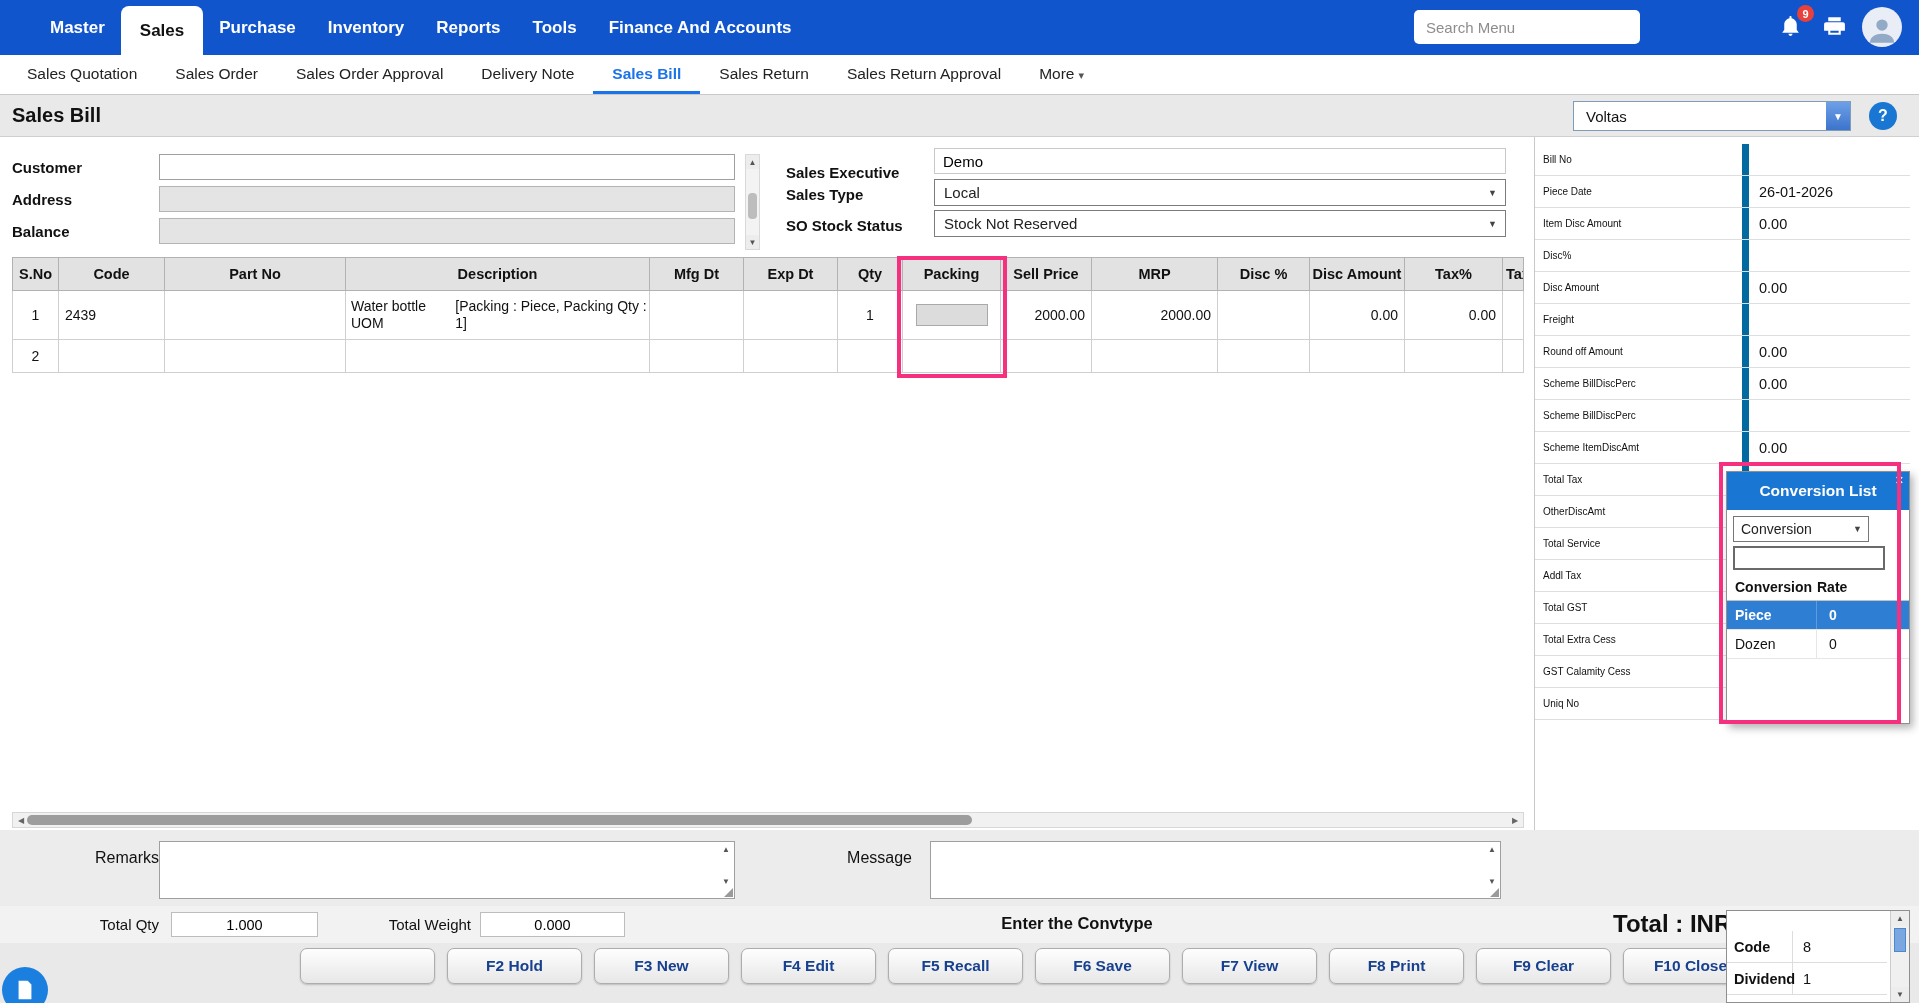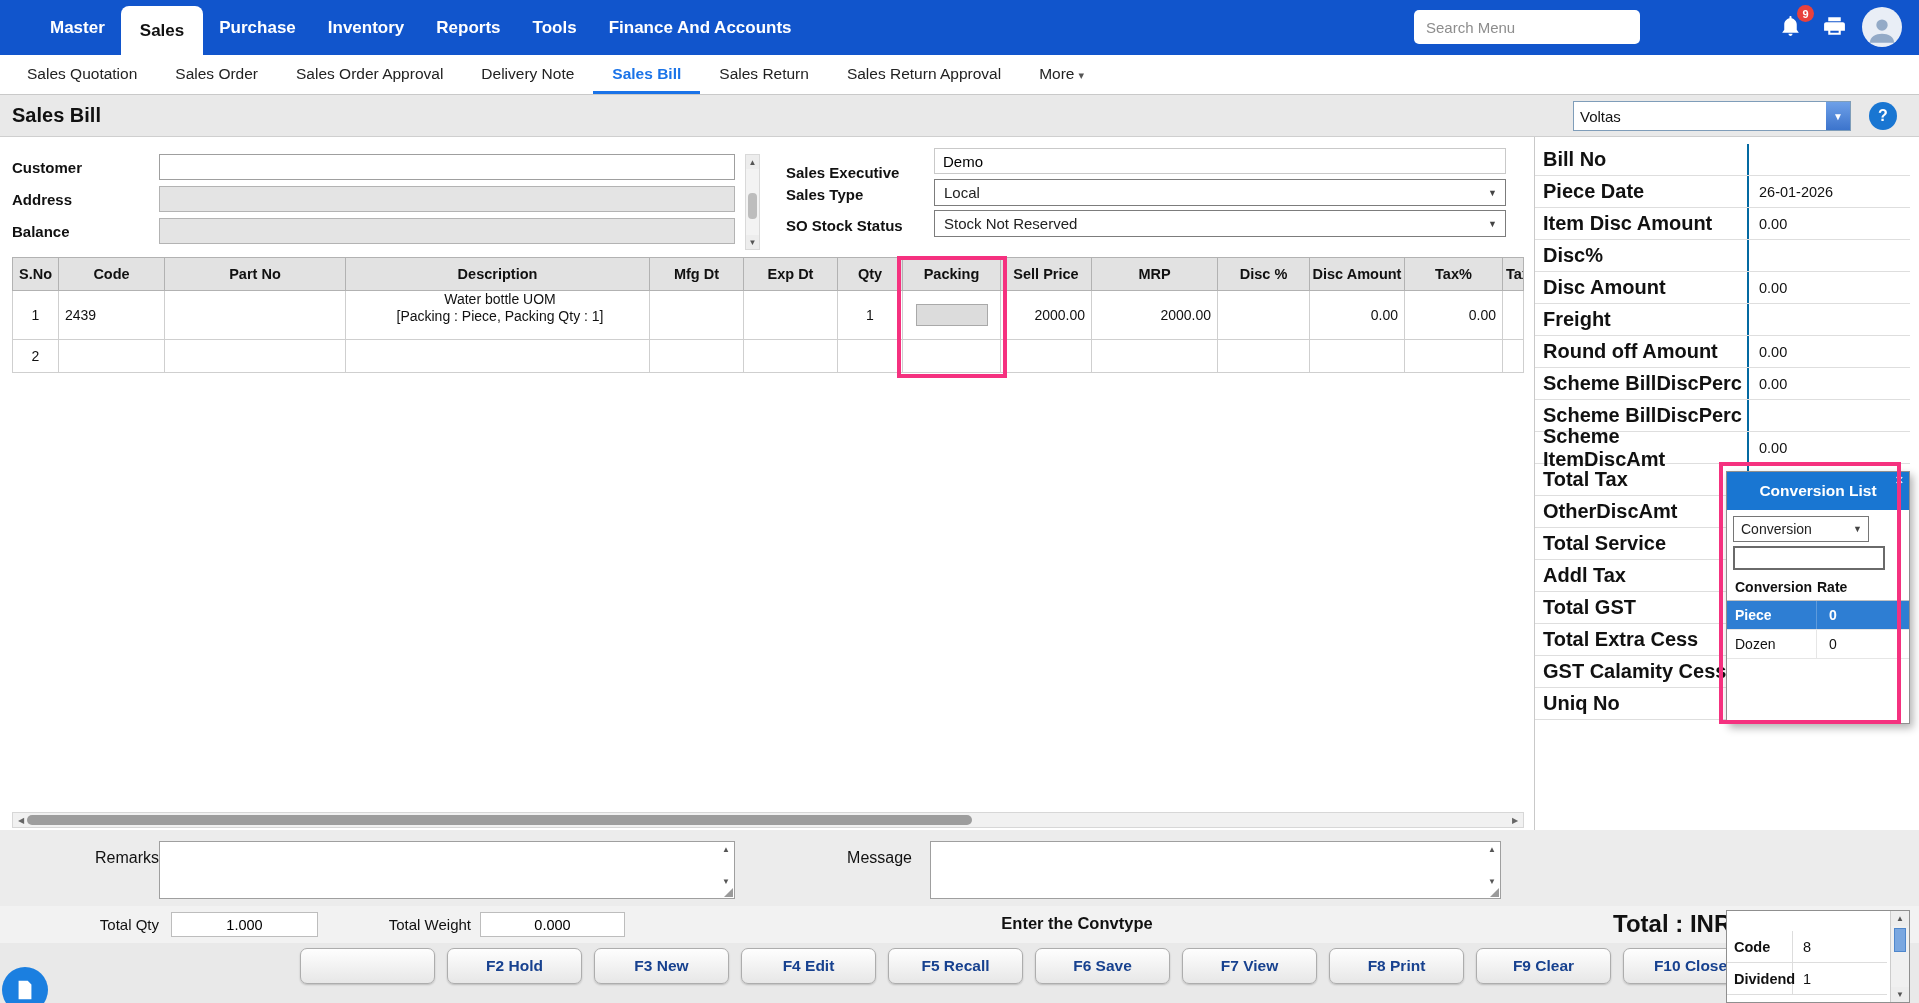--- a/index.html
+++ b/index.html
@@ -22,21 +22,21 @@
 
 .tabbar{left:0;top:55px;width:1919px;height:40px;background:#fff;border-bottom:1px solid #c9c9c9;display:flex;padding-left:8px}
 .tab{font-size:15.5px;color:#222;padding:0 19px;line-height:37px;cursor:pointer;white-space:nowrap}
 .tab.active{color:#1a73e8;font-weight:bold;border-bottom:3px solid #1a73e8}
 .chev-s{font-size:11px;color:#555;margin-left:4px}
 
 
 .pagehead{left:0;top:95px;width:1919px;height:42px;background:#e9e9e9;border-bottom:1px solid #cfcfcf}
 .page-title{position:absolute;left:12px;top:0;line-height:41px;font-size:20px;font-weight:bold}
 .combo{position:absolute;left:1573px;top:6px;width:278px;height:30px;background:#fff;border:1px solid #7f9db9;display:flex;align-items:center;cursor:pointer}
-.combo-text{flex:1;font-size:15px;padding-left:6px}
+.combo-text{flex:1;font-size:15px;padding-left:12px}
 .combo-btn{width:24px;height:28px;background:linear-gradient(#6ea0e8,#3c74cc);color:#fff;font-size:10px;display:flex;align-items:center;justify-content:center}
 .help-circle{position:absolute;left:1869px;top:7px;width:28px;height:28px;border-radius:50%;background:#1976d2;color:#fff;font-weight:bold;font-size:16px;display:flex;align-items:center;justify-content:center;cursor:pointer}
 
 
 .flabel{position:absolute;font-weight:bold;font-size:15px}
 .field{position:absolute;height:26px;background:#fff;border:1px solid #9f9f9f;font-size:15px;padding:2px 8px;font-family:inherit;outline:none}
 .field.disabled{background:#e4e4e4;border-color:#b3b3b3}
 .selectbox{position:absolute;height:27px;background:#fff;border:1px solid #7c7c7c;display:flex;align-items:center;font-size:15px;cursor:pointer}
 .sel-text{flex:1;padding-left:9px;color:#222}
 .chev{font-size:9px;color:#444;margin-right:8px}
@@ -54,32 +54,32 @@
 .ghead .cell:first-child{border-left:1px solid #b2b2b2}
 .grow{display:flex}
 .grow .cell{border-right:1px solid #cfcfcf;border-bottom:1px solid #cfcfcf;font-size:14px;display:flex;align-items:center;background:#fff}
 .grow .cell:first-child{border-left:1px solid #cfcfcf}
 .r1{height:49px}.r2{height:33px}
 .c0{width:47px}.c1{width:106px}.c2{width:181px}.c3{width:304px}.c4{width:94px}.c5{width:94px}.c6{width:65px}.c7{width:98px}.c8{width:91px}.c9{width:126px}.c10{width:92px}.c11{width:95px}.c12{width:98px}.c13{width:21px}
 .ghead .c13{overflow:hidden;justify-content:flex-start;padding-left:3px}
 .cell.center{justify-content:center}
 .cell.left{padding-left:6px}
 .cell.num{justify-content:flex-end;padding-right:6px}
-.desc-cell{flex-direction:column;align-items:flex-start;padding-left:5px;font-size:13.5px;line-height:17px}
+.desc-cell{flex-direction:row;align-items:flex-start;justify-content:center;padding-left:5px;font-size:13.5px;line-height:17px}
 .packing-box{width:72px;height:22px;background:#dcdcdc;border:1px solid #a9a9a9;margin:0 auto}
 
 
 .hscroll{left:12px;top:812px;width:1512px;height:16px;background:#f1f1f1;border:1px solid #d7d7d7}
 .hs-btn{position:absolute;top:0;width:16px;height:14px;display:flex;align-items:center;justify-content:center;font-size:8px;color:#666;cursor:pointer}
 .hs-thumb{position:absolute;left:14px;top:2px;width:945px;height:10px;background:#9d9d9d;border-radius:5px;cursor:pointer}
 
 
 .sidebar{left:1534px;top:137px;width:376px;height:793px;background:#fff;border-left:1px solid #c9c9c9;padding-top:7px}
 .srow{height:32px;border-bottom:1px solid #dedede;display:flex;align-items:center}
-.slabel{font-weight:bold;font-size:20px;padding-left:8px;width:214px;border-right:2px solid #0369a1;height:100%;display:flex;align-items:center}
+.slabel{font-weight:normal;font-size:10px;padding-left:8px;width:214px;border-right:7px solid #0369a1;height:100%;display:flex;align-items:center}
 .svalue{font-size:14.5px;padding-left:10px}
 
 
 .cpopup{left:1726px;top:471px;width:184px;height:253px;background:#fff;border:1px solid #8f8f8f;box-shadow:3px 4px 8px rgba(0,0,0,.3);z-index:20}
 .cp-title{height:38px;background:#1976d2;color:#fff;font-weight:bold;font-size:15.5px;display:flex;align-items:center;justify-content:center;position:relative}
 .cp-close{position:absolute;right:5px;top:2px;font-size:11px;font-weight:normal;cursor:pointer}
 .cp-select{margin:6px 6px 4px 6px;width:136px;height:26px;border:1px solid #767676;display:flex;align-items:center;font-size:14px;cursor:pointer}
 .cp-select .sel-text{padding-left:7px}
 .cp-select .chev{margin-right:6px}
 .cp-input{margin:0 6px;width:152px;height:24px;border:2px solid #6a6a6a;background:#fff;font-family:inherit;font-size:14px;padding:0 4px;outline:none}

